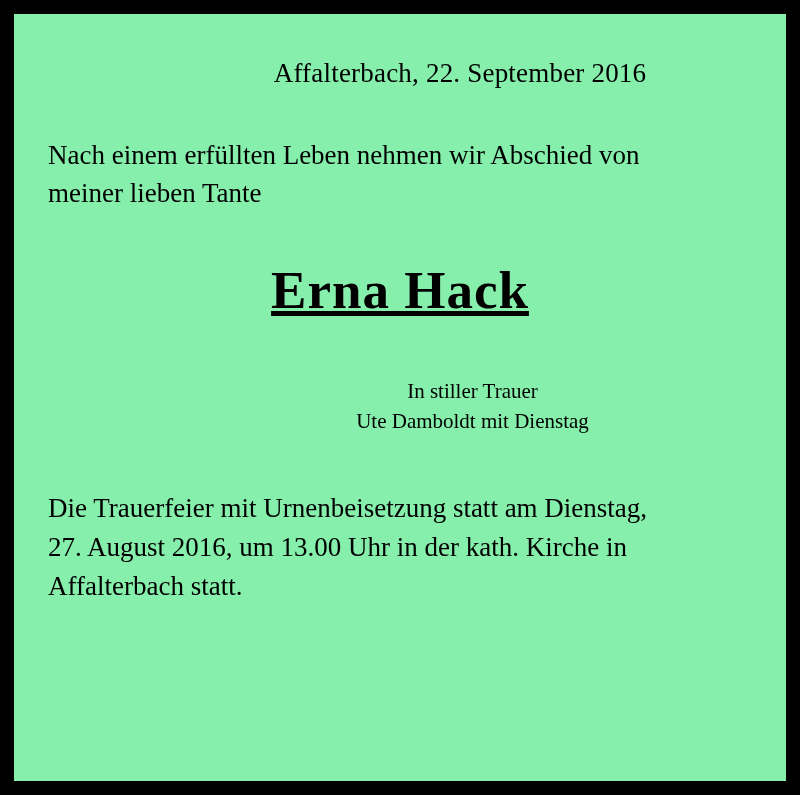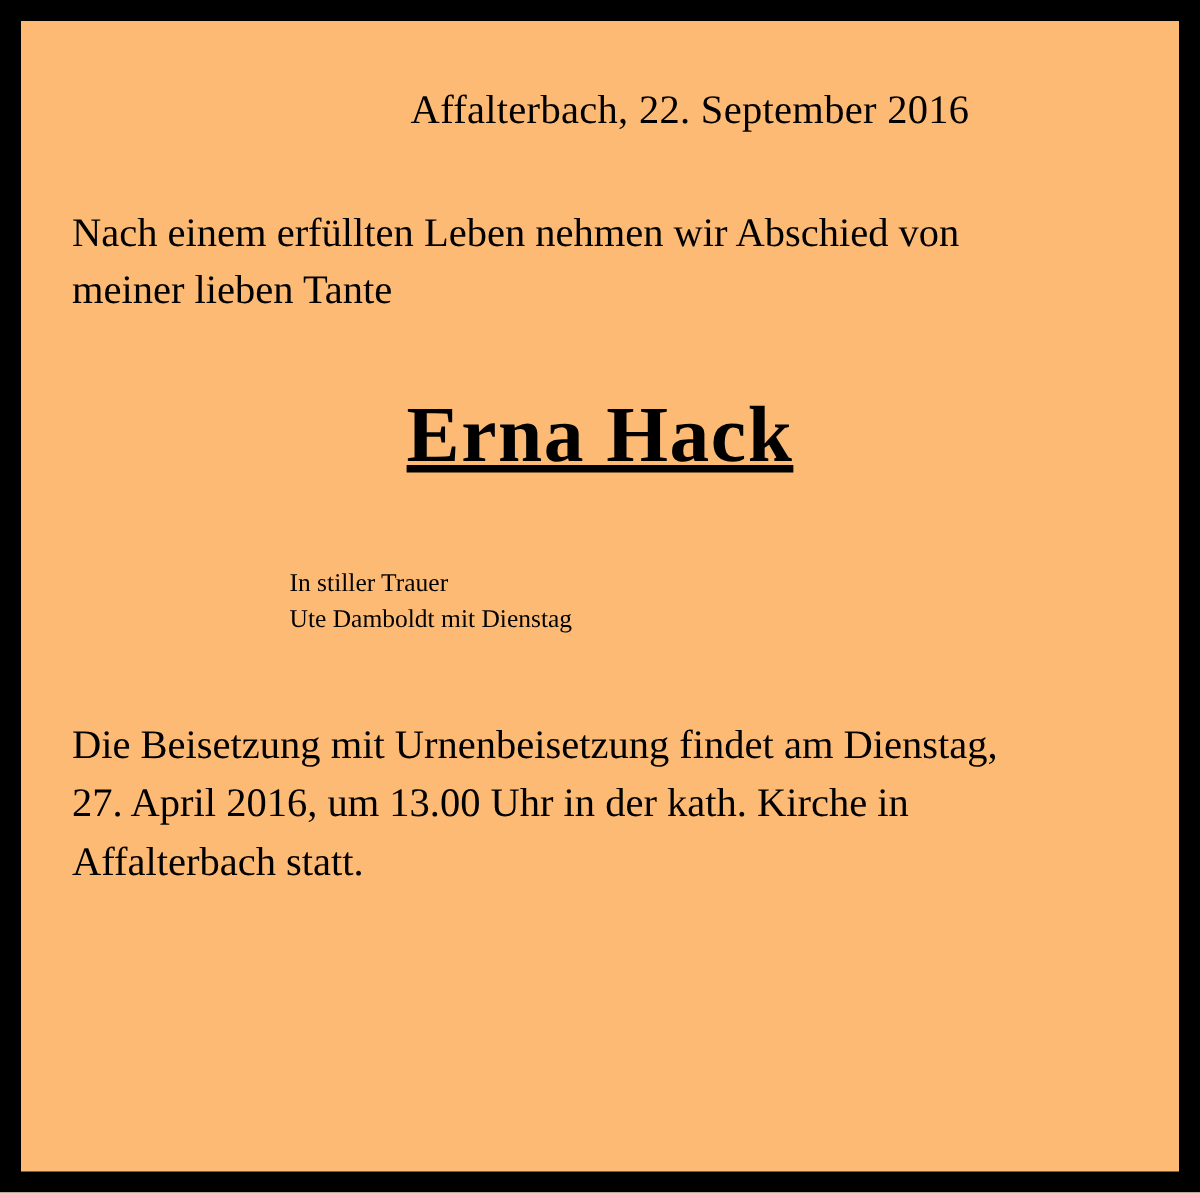--- a/index.html
+++ b/index.html
@@ -11,21 +11,21 @@
     width: 800px;
     height: 795px;
     overflow: hidden;
     font-family: "Liberation Serif", serif;
   }
   .obituary-frame {
     box-sizing: border-box;
     width: 800px;
     height: 795px;
     border: 14px solid #000000;
-    background: #fdba74;
+    background: #86efac;
     position: relative;
   }
   .obituary-inner {
     box-sizing: border-box;
     width: 100%;
     height: 100%;
     padding: 30px 34px 20px 34px;
     position: relative;
   }
   .place-date {
@@ -62,21 +62,22 @@
     font-size: 27px;
     color: #000;
     margin-right: 60px;
   }
   .life-dates .sep {
     display: inline-block;
     width: 18px;
   }
   .mourning-block {
     margin-top: 58px;
-    font-size: 17px;
+    text-align: center;
+    font-size: 21px;
     line-height: 1.42;
     color: #000;
     margin-left: 145px;
   }
   .mourning-block .line {
     display: block;
   }
   .ceremony {
     margin-top: 52px;
     font-size: 27px;
@@ -103,19 +104,19 @@
     <div class="name-block">
       <div class="deceased-name">Erna  Hack</div>
     </div>
 
     <div class="mourning-block">
       <span class="line">In stiller Trauer</span>
       <span class="line">Ute Damboldt mit Dienstag</span>
     </div>
 
     <div class="ceremony">
-      <span class="line">Die Beisetzung mit Urnenbeisetzung findet am Dienstag,</span>
-      <span class="line">27. April 2016, um 13.00 Uhr in der kath. Kirche in</span>
+      <span class="line">Die Trauerfeier mit Urnenbeisetzung statt am Dienstag,</span>
+      <span class="line">27. August 2016, um 13.00 Uhr in der kath. Kirche in</span>
       <span class="line">Affalterbach statt.</span>
     </div>
 
   </div>
 </div>
 
 </body></html>

